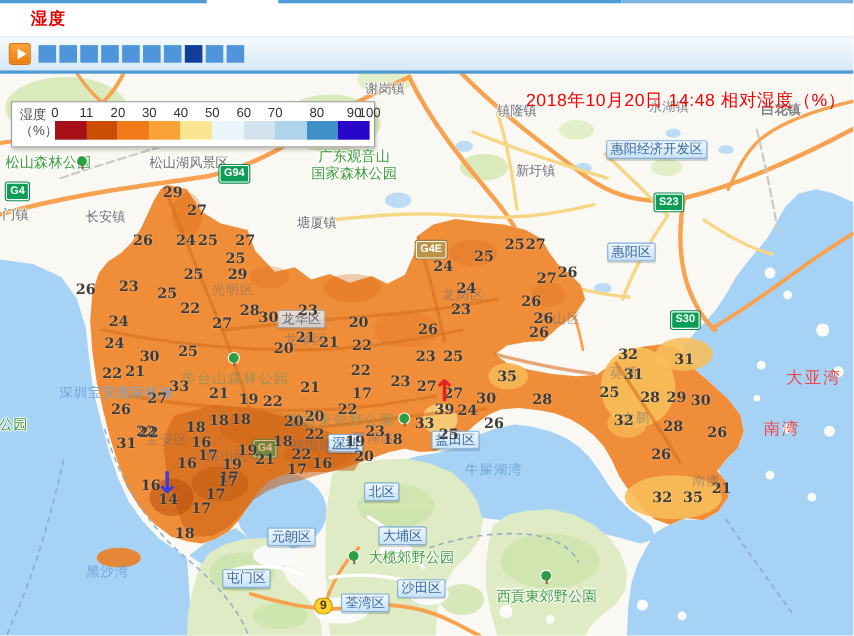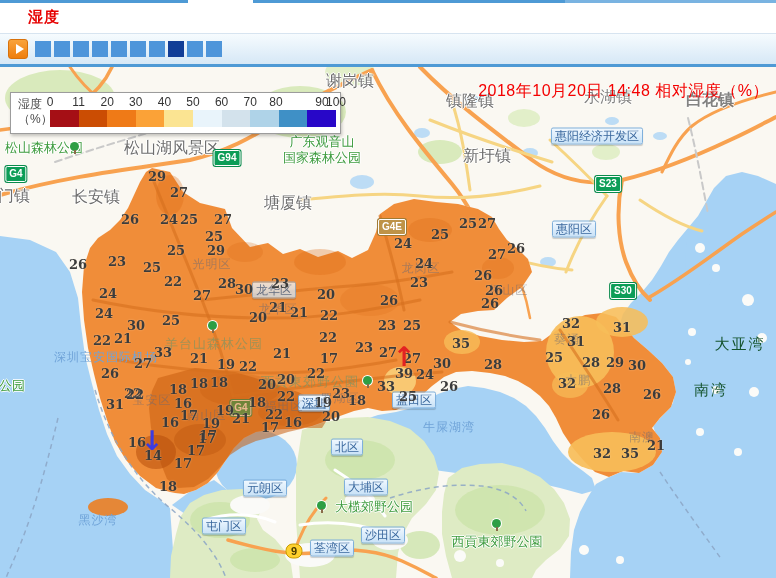--- a/index.html
+++ b/index.html
@@ -32,25 +32,25 @@
         font-weight:bold;line-height:1.02;
         text-shadow:-1px -1px 0 #B4C2CF,1px -1px 0 #B4C2CF,-1px 1px 0 #B4C2CF,1px 1px 0 #B4C2CF,2px 2px 3px rgba(130,150,170,.45);}
   .logo .l1{font-size:27px;letter-spacing:3px;}
   .logo .l2{font-size:25px;letter-spacing:1px;}
 
   
   .map{position:absolute;inset:0;z-index:1;}
   .map svg{position:absolute;left:0;top:0;}
 
   .lbl{position:absolute;transform:translate(-50%,-50%);white-space:nowrap;z-index:10;}
-  .town{color:#6E6E6E;font-size:16px;
+  .town{color:#6E6E6E;font-size:12px;
         text-shadow:1px 0 0 #fff,-1px 0 0 #fff,0 1px 0 #fff,0 -1px 0 #fff;}
   .dist{color:rgba(104,104,118,.5);font-size:12px;letter-spacing:1px;}
   .water{color:#6FA3D8;font-size:12px;letter-spacing:1px;}
-  .water-lg{color:#14532d;font-size:15px;letter-spacing:2px;}
+  .water-lg{color:#ef4444;font-size:15px;letter-spacing:2px;}
   .park{color:#3F9C3F;font-size:13px;
         text-shadow:1px 0 0 #fff,-1px 0 0 #fff,0 1px 0 #fff,0 -1px 0 #fff;}
   .park-faint{color:rgba(108,148,104,.6);font-size:13px;letter-spacing:1px;}
   .box{background:linear-gradient(#F0F8FF,#C9E2F7);border:1px solid #7FB0DC;color:#3A689E;
        font-size:12px;line-height:15px;padding:0 3px;border-radius:2px;
        box-shadow:0 1px 1px rgba(0,0,0,.18);}
   .shield-g{background:#0C9D57;color:#fff;font-size:10px;font-weight:bold;line-height:12px;
        padding:1px 3px;border-radius:2px;border:1px solid #fff;box-shadow:0 0 0 1px #0A8A4C;}
   .shield-b{background:#BE9348;color:#fff;font-size:10px;font-weight:bold;line-height:12px;
        padding:1px 3px;border-radius:2px;border:1px solid #fff;box-shadow:0 0 0 1px #A07A34;}
@@ -267,21 +267,21 @@
         <span class="lbl dist" style="left: 207px; top: 415px;">南山区</span>
         <span class="lbl dist" style="left: 284px; top: 406px;">福田区</span>
         <span class="lbl dist" style="left: 340px; top: 398px;">罗湖区</span>
         <span class="lbl dist" style="left: 421px; top: 268px;">龙岗区</span>
         <span class="lbl dist" style="left: 509px; top: 290px;">坪山区</span>
         <span class="lbl dist" style="left: 212px; top: 264px;">光明区</span>
         <span class="lbl dist" style="left: 278px; top: 309px;">龙华区</span>
         <span class="lbl dist" style="left: 578px; top: 380px;">大鹏</span>
         <span class="lbl dist" style="left: 642px; top: 437px;">南澳</span>
         <span class="lbl dist" style="left: 567px; top: 339px;">葵涌</span>
-        <span class="lbl shield-g" style="left: 227px; top: 158px;">G94</span>
+        <span class="lbl shield-g" style="left: 213px; top: 158px;">G94</span>
         <span class="lbl shield-g" style="left: 16px; top: 174px;">G4</span>
         <span class="lbl shield-g" style="left: 608px; top: 184px;">S23</span>
         <span class="lbl shield-g" style="left: 623px; top: 279px; margin-top: 12px;">S30</span>
         <span class="lbl shield-b" style="left: 392px; top: 227px;">G4E</span>
         <span class="lbl shield-y" style="left: 294px; top: 551px;">9</span>
         <span class="lbl shield-g" style="left: 241px; top: 408px; opacity: 0.5;">G4</span>
         <span class="val" style="left: 157px; top: 176px;">29</span>
         <span class="val" style="left: 179px; top: 192px;">27</span>
         <span class="val" style="left: 130px; top: 219px;">26</span>
         <span class="val" style="left: 169px; top: 219px;">24</span>
@@ -399,21 +399,21 @@
       </div>
       <div class="ticks">
           <span style="left: 39px;">0</span>
           <span style="left: 67.6px;">11</span>
           <span style="left: 96.2px;">20</span>
           <span style="left: 124.8px;">30</span>
           <span style="left: 153.4px;">40</span>
           <span style="left: 182px;">50</span>
           <span style="left: 210.6px;">60</span>
           <span style="left: 239.2px;">70</span>
-          <span style="left: 265px; text-align: center;">80</span>
+          <span style="left: 277px; text-align: center;">80</span>
           <span style="left: 311px;">90</span>
           <span style="left: 325px;">100</span>
         </div>
       <div class="bar">
           <div style="background: rgb(165, 15, 21);"></div>
           <div style="background: rgb(203, 77, 3);"></div>
           <div style="background: rgb(239, 122, 23);"></div>
           <div style="background: rgb(251, 162, 55);"></div>
           <div style="background: rgb(251, 228, 146);"></div>
           <div style="background: rgb(233, 244, 251);"></div>

